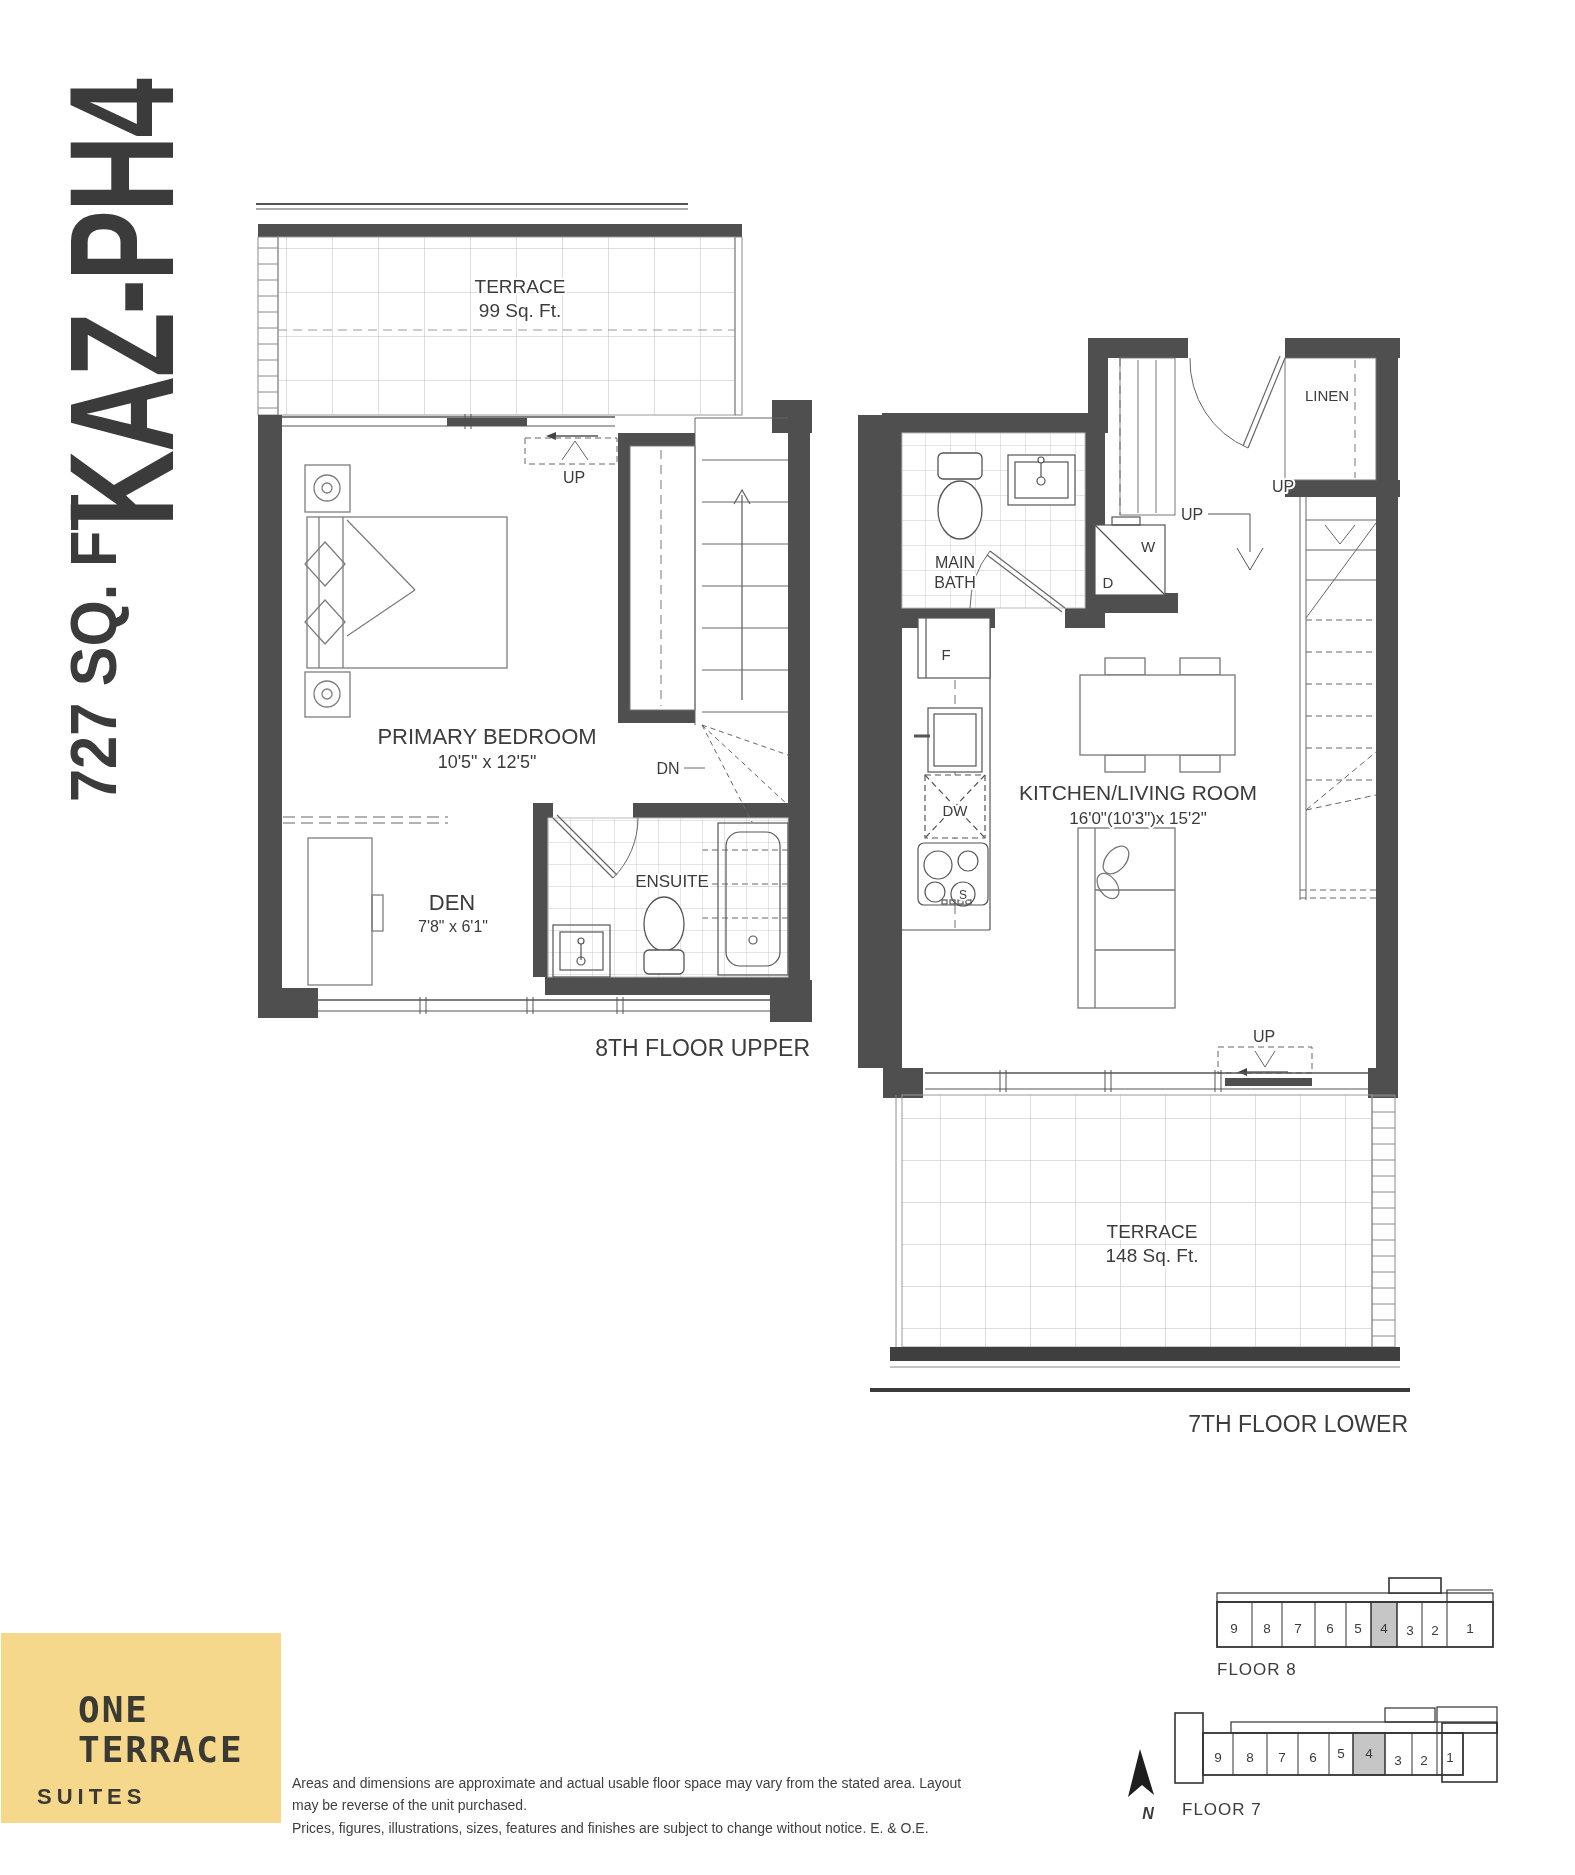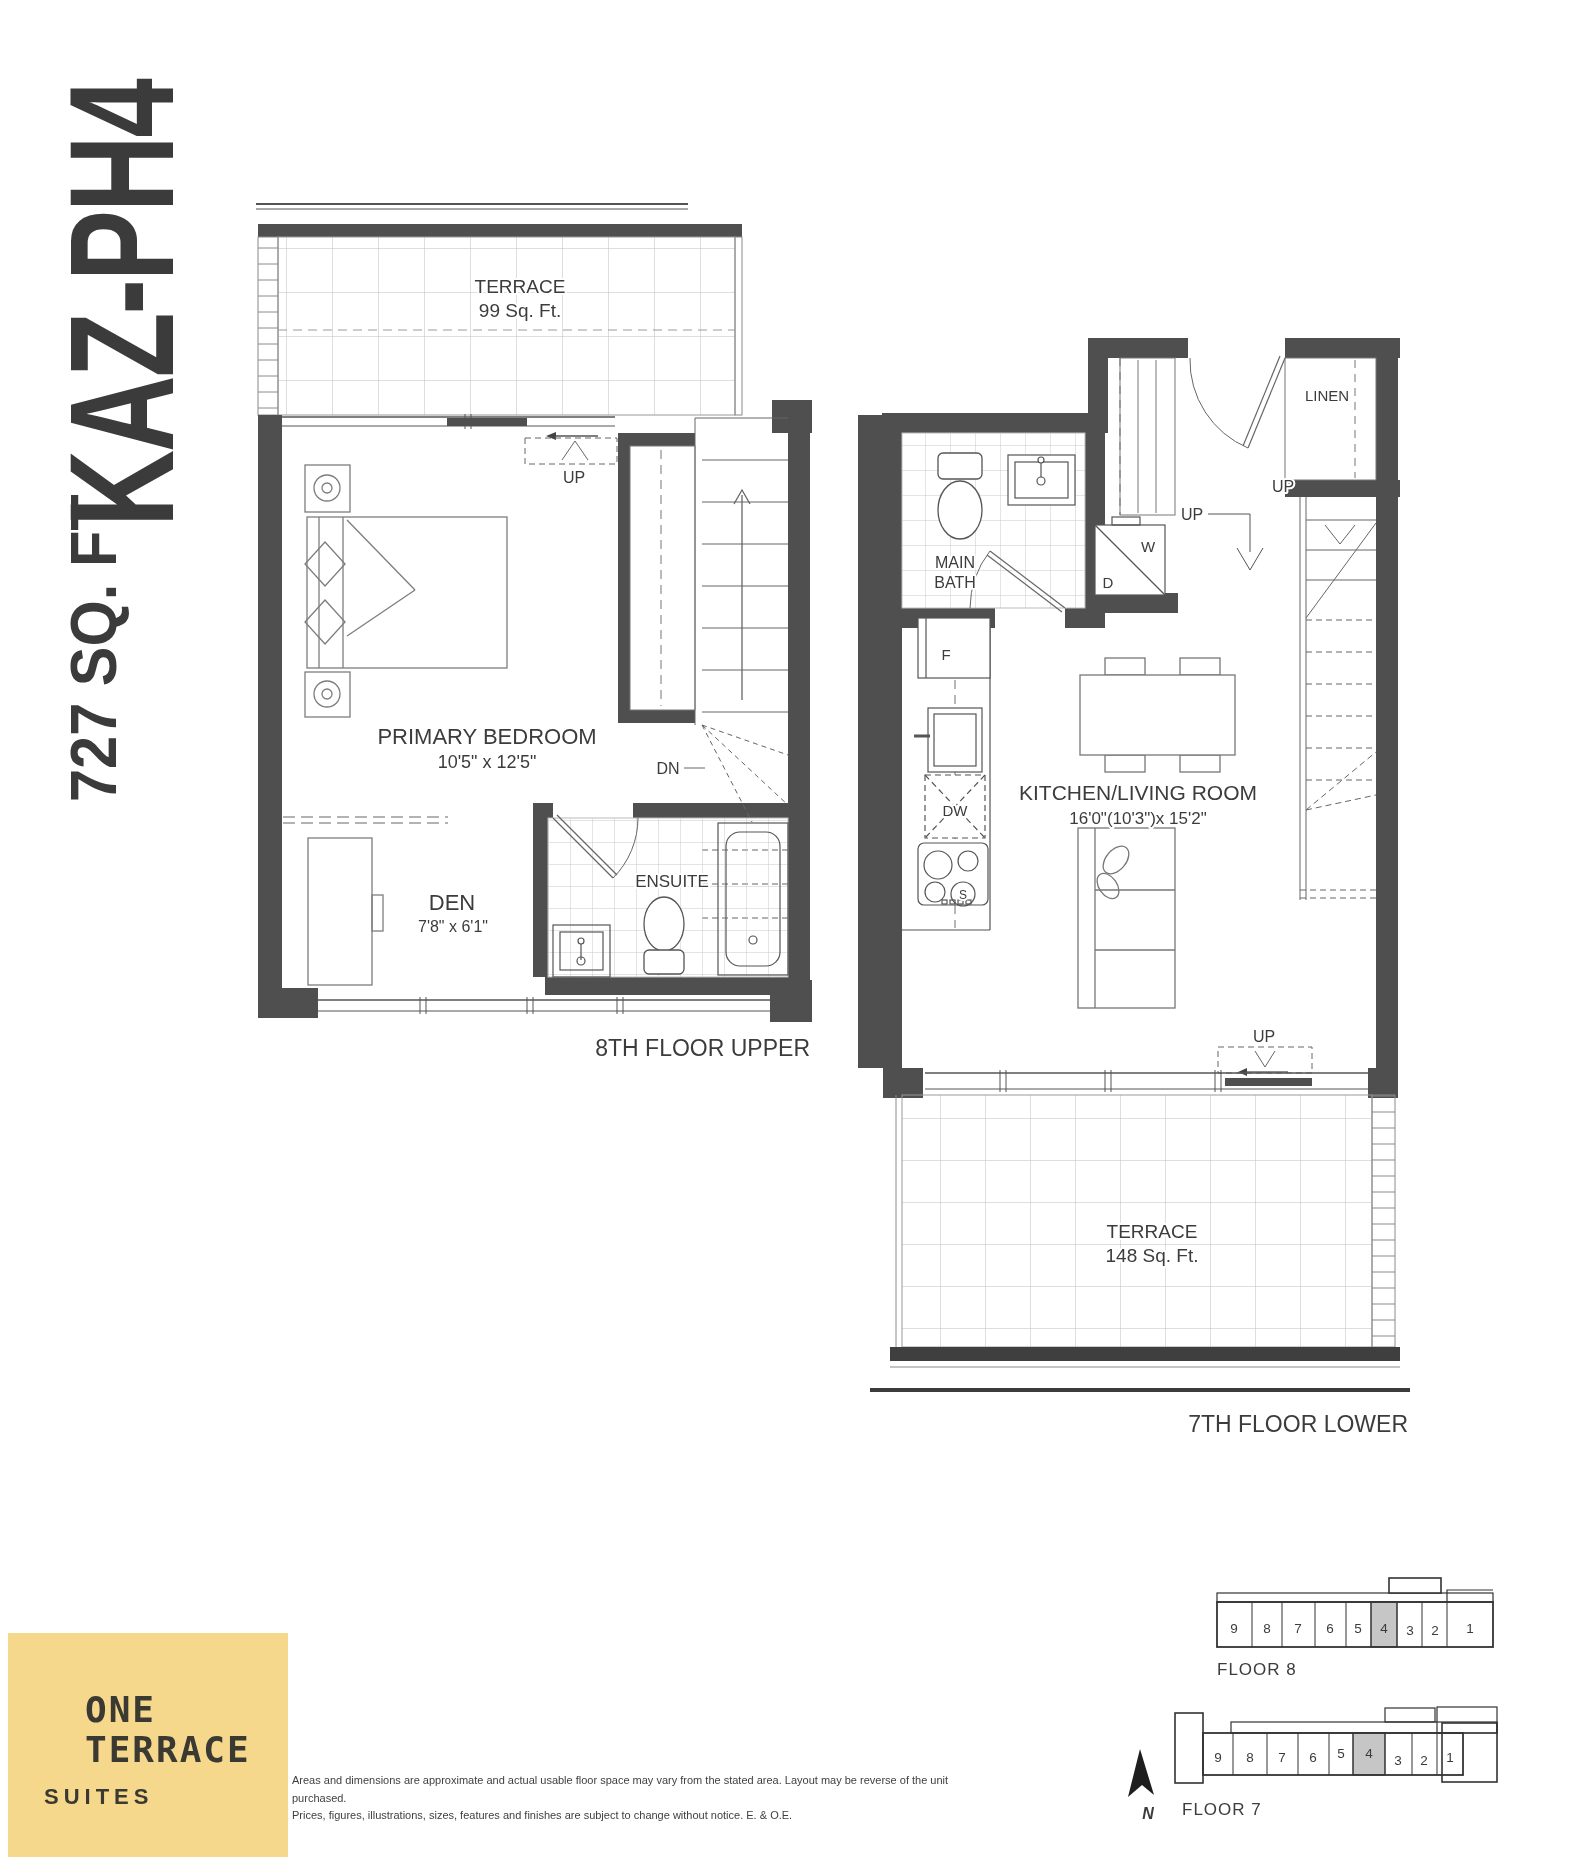--- a/index.html
+++ b/index.html
@@ -7,28 +7,28 @@
         font-family:"Liberation Sans",sans-serif;color:#3b3b3b;}
   .abs{position:absolute;}
   
   .kaz{position:absolute;left:66px;top:527px;transform-origin:0 0;
        transform:rotate(-90deg) scaleX(0.72);
        font:bold 148px/0.75 "Liberation Sans",sans-serif;letter-spacing:-3px;color:#3b3b3b;white-space:nowrap;}
   .sqft{position:absolute;left:70px;top:802px;transform-origin:0 0;
         transform:rotate(-90deg) scaleX(0.93);
         font:bold 64px/0.75 "Liberation Sans",sans-serif;letter-spacing:0px;color:#3b3b3b;white-space:nowrap;}
   
-  .badge{position:absolute;left:8px;top:1633px;width:280px;height:224px;background:#F6D88D;}
+  .badge{position:absolute;left:1px;top:1633px;width:280px;height:190px;background:#F6D88D;}
   .badge .l1,.badge .l2{font-family:"DejaVu Sans Mono",monospace;font-weight:bold;font-size:36px;
         letter-spacing:2px;color:#3a3a33;line-height:40px;margin-left:77px;}
   .badge .l1{margin-top:57px;}
   .badge .l3{font-family:"Liberation Sans",sans-serif;font-weight:bold;font-size:22px;
         letter-spacing:5px;color:#3a3a33;margin-left:36px;margin-top:14px;}
   .disclaimer{position:absolute;left:292px;top:1772px;width:670px;
-        font-size:11px;line-height:1.6;color:#3f3f3f;}
+        font-size:14px;line-height:1.6;color:#3f3f3f;}
   svg text{font-family:"Liberation Sans",sans-serif;fill:#3c3c3c;
         paint-order:stroke;stroke:#ffffff;stroke-width:4px;stroke-linejoin:round;}
   svg text.nohalo{stroke-width:0;}
 </style>
 </head>
 <body>
 
 <div id="page">
 
   <div class="kaz">KAZ-PH4</div>

